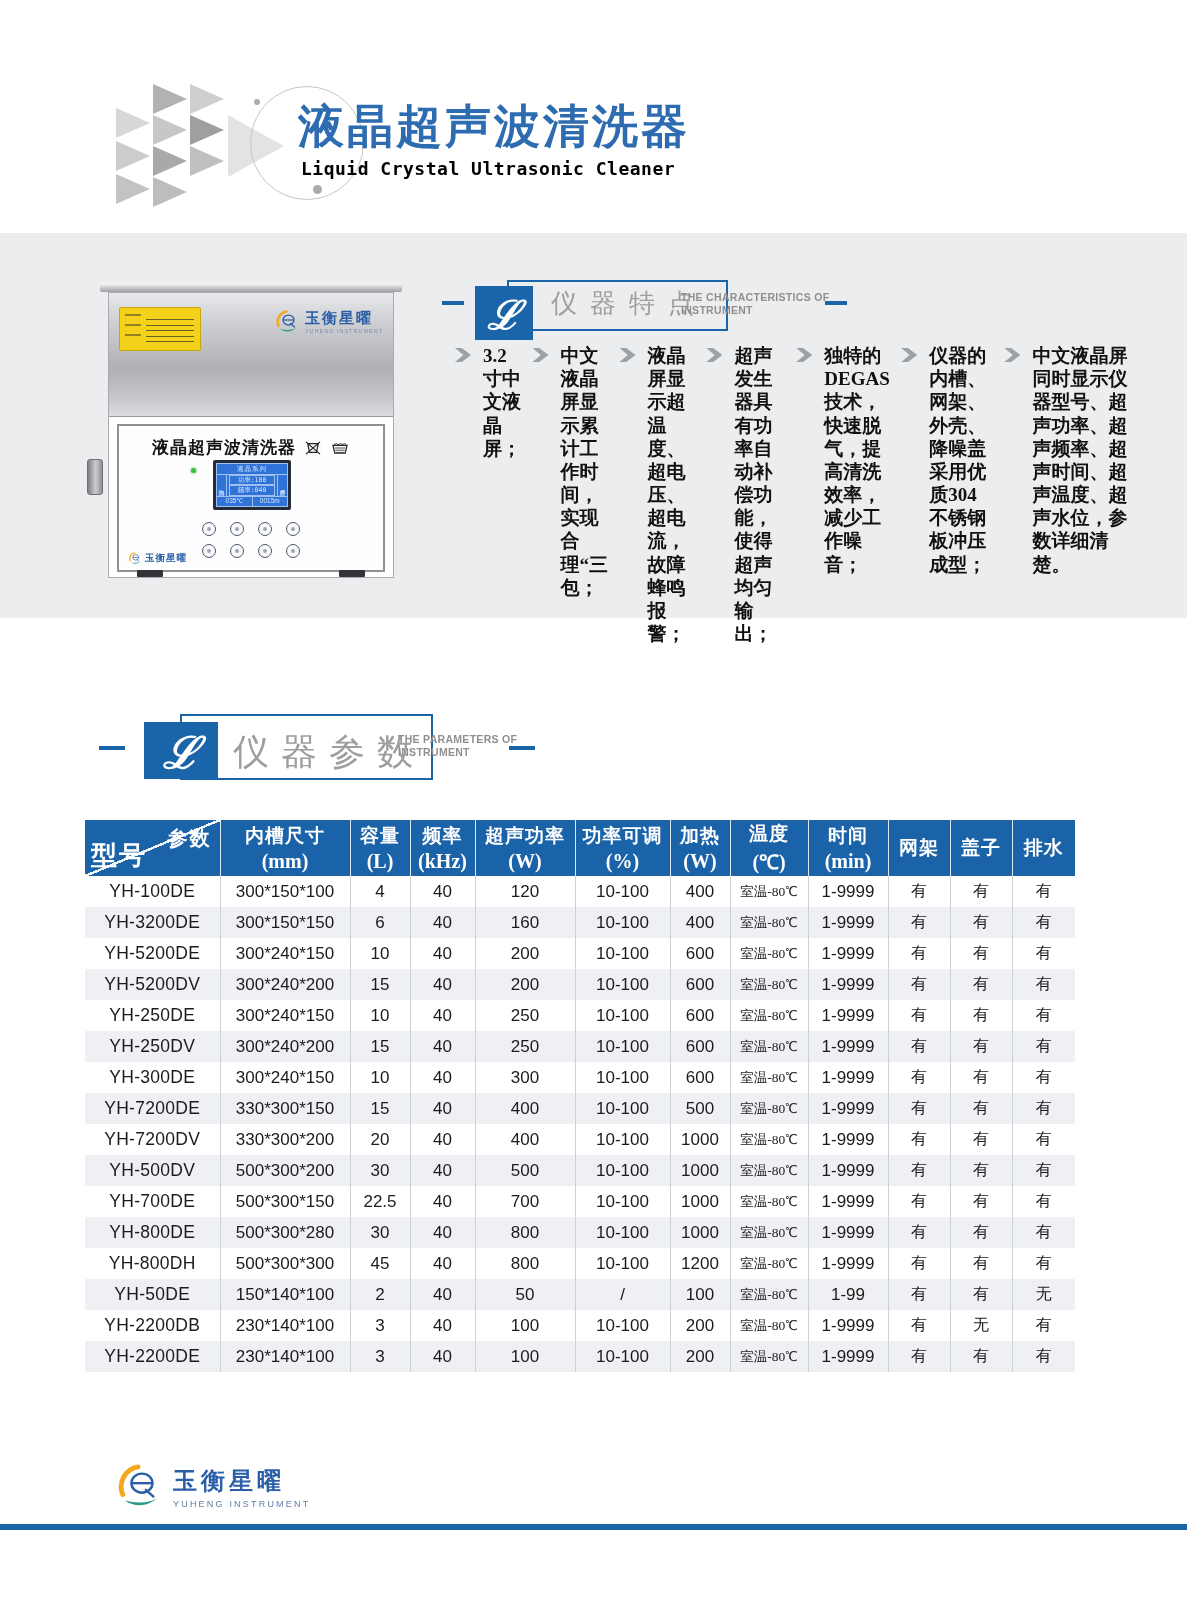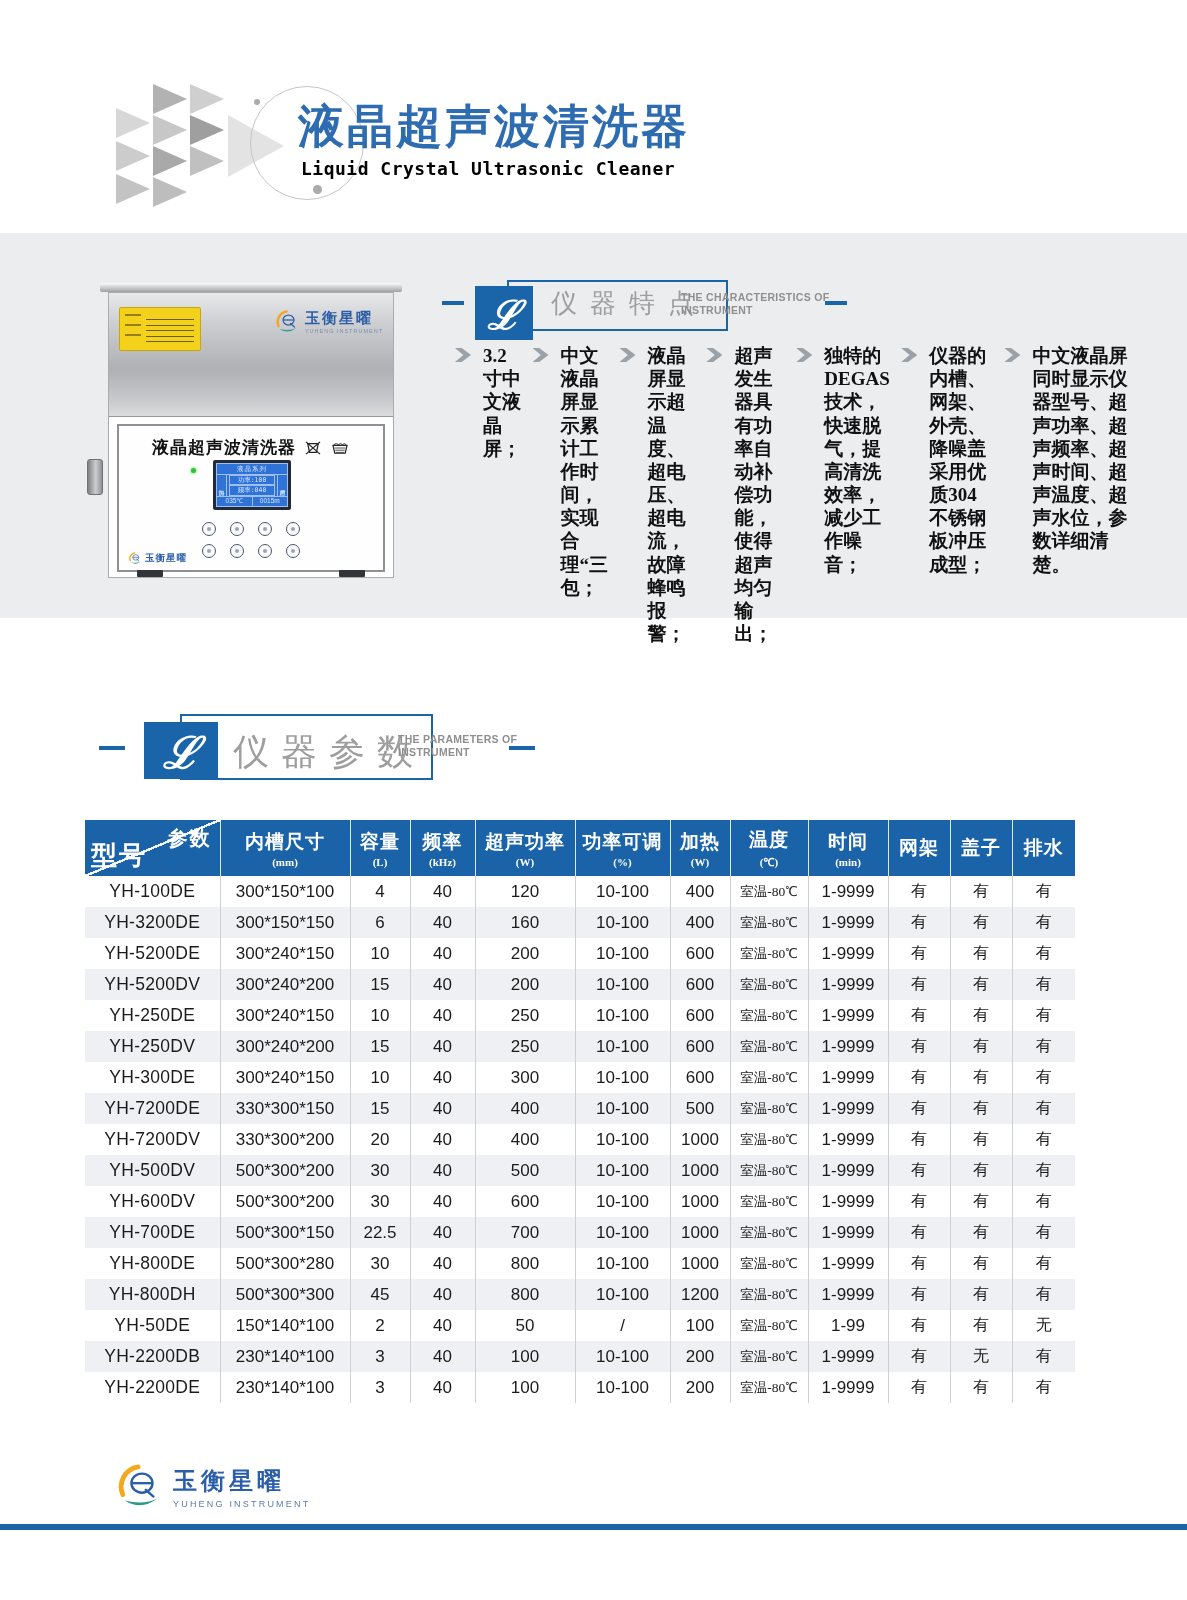--- a/index.html
+++ b/index.html
@@ -77,21 +77,21 @@
       font-size:19px;font-weight:600;color:#111;line-height:1.22;}
   .chev{flex:0 0 16px;width:16px;height:14px;margin-top:4px;background:#9aa1a7;
       clip-path:polygon(0 0,42% 0,100% 50%,42% 100%,0 100%,52% 50%);}
 
   
   .spec-table{position:absolute;left:85px;top:820px;width:990px;border-collapse:collapse;table-layout:fixed;}
   .spec-table th{background:#1a63a8;color:#fff;font-weight:600;height:56px;padding:0;
       border-right:1px solid rgba(255,255,255,.85);font-family:"Liberation Serif",serif;}
   .spec-table th:last-child{border-right:none;}
   .spec-table th .l1{font-size:19px;letter-spacing:1px;}
-  .spec-table th .unit{font-size:11px;margin-top:1px;}
+  .spec-table th .unit{font-size:20px;margin-top:1px;}
   .spec-table td{height:31px;text-align:center;font-size:17px;color:#1b1b1b;
       border-right:1px solid #cdd0d4;padding:0;white-space:nowrap;overflow:hidden;}
   .spec-table td:last-child{border-right:none;}
   .spec-table tbody tr:nth-child(even){background:#eef0f3;}
   .spec-table td.c0{font-size:17.5px;letter-spacing:0.3px;}
   .spec-table td.c7{font-family:"Liberation Serif",serif;font-size:13.5px;}
   .spec-table td.c9,.spec-table td.c10,.spec-table td.c11{font-family:"Liberation Serif",serif;font-size:16px;}
   th.corner{position:relative;
       background-image:linear-gradient(to bottom right,transparent calc(50% - 1.2px),rgba(255,255,255,.95) calc(50% - 1.2px) calc(50% + 1.2px),transparent calc(50% + 1.2px));
       background-color:#1a63a8;}
@@ -471,34 +471,20 @@
         <td class="c4">500</td>
         <td class="c5">10-100</td>
         <td class="c6">1000</td>
         <td class="c7">室温-80℃</td>
         <td class="c8">1-9999</td>
         <td class="c9">有</td>
         <td class="c10">有</td>
         <td class="c11">有</td>
       </tr>
       <tr>
-        <td class="c0">YH-600DV</td>
-        <td class="c1">500*300*200</td>
-        <td class="c2">30</td>
-        <td class="c3">40</td>
-        <td class="c4">600</td>
-        <td class="c5">10-100</td>
-        <td class="c6">1000</td>
-        <td class="c7">室温-80℃</td>
-        <td class="c8">1-9999</td>
-        <td class="c9">有</td>
-        <td class="c10">有</td>
-        <td class="c11">有</td>
-      </tr>
-      <tr>
         <td class="c0">YH-700DE</td>
         <td class="c1">500*300*150</td>
         <td class="c2">22.5</td>
         <td class="c3">40</td>
         <td class="c4">700</td>
         <td class="c5">10-100</td>
         <td class="c6">1000</td>
         <td class="c7">室温-80℃</td>
         <td class="c8">1-9999</td>
         <td class="c9">有</td>

